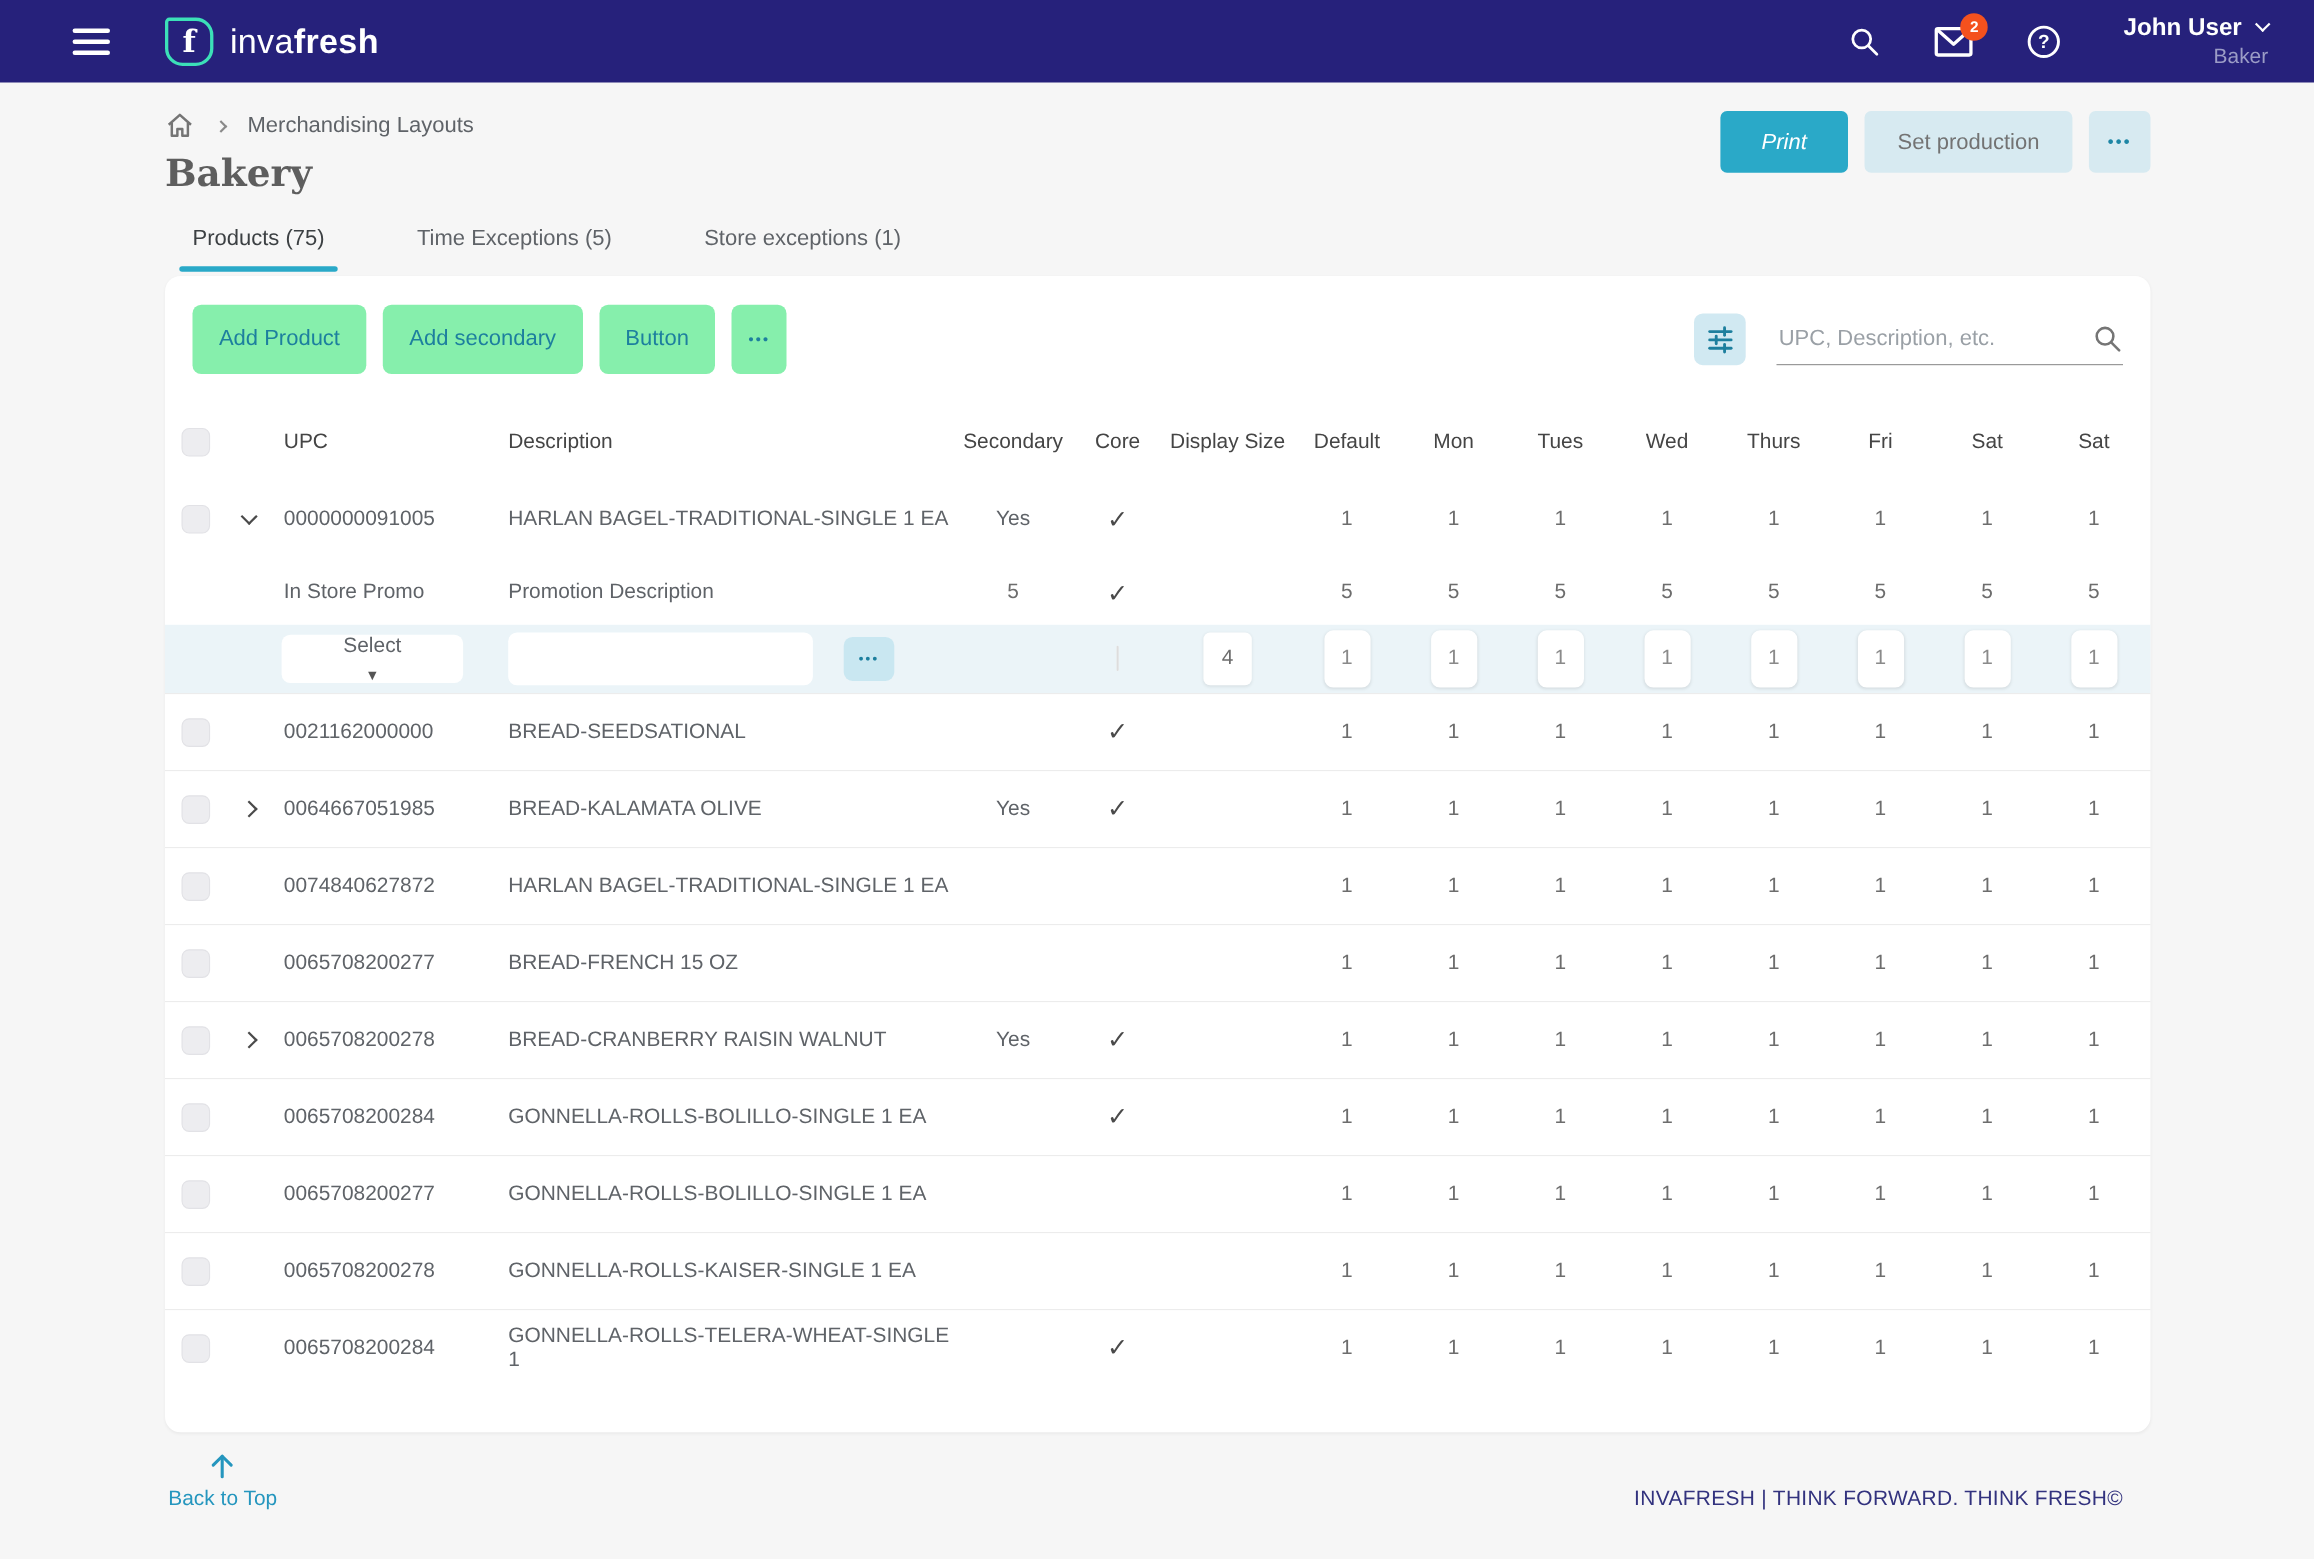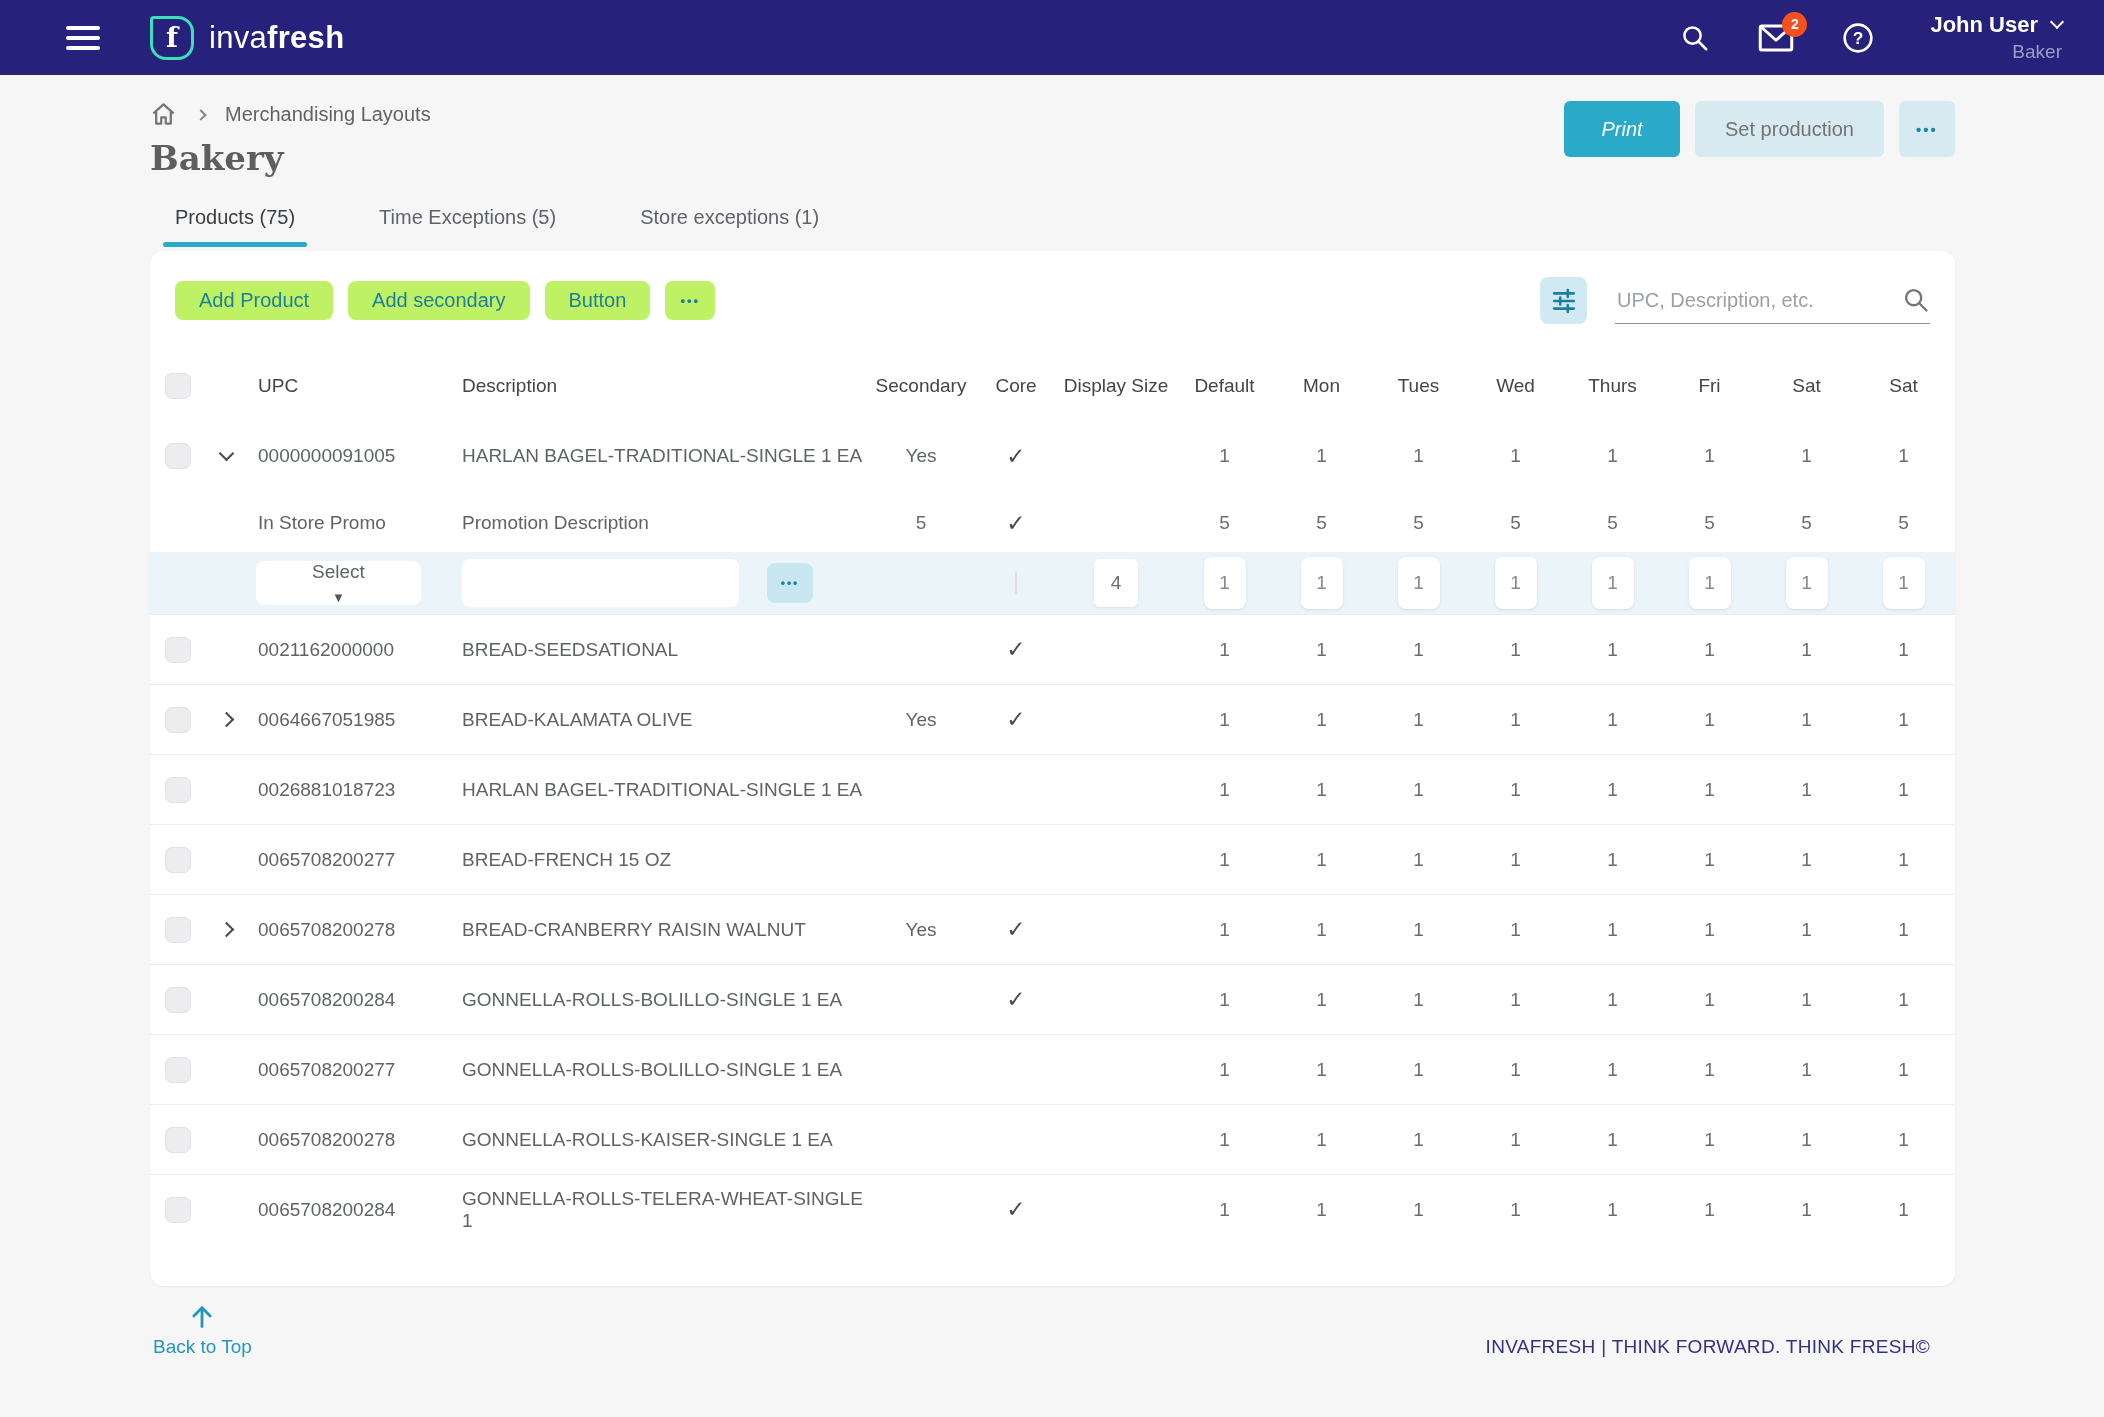--- a/index.html
+++ b/index.html
@@ -63,21 +63,21 @@
   .tabs { margin:28px 0 0 163px; display:flex; gap:60px; }
   .tab { font-size:20px; color:#5f6368; padding:0 12px 18px 12px; position:relative; cursor:pointer; }
   .tab.active { color:#3c4043; }
   .tab.active::after { content:""; position:absolute; left:0; right:0; bottom:0; height:5px; background:#2AA9C8; border-radius:3px; }
 
   
   .card { width:1805px; margin:4px 0 0 150px; background:#fff; border-radius:14px;
           padding:26px 0 42px 0; box-shadow:0 1px 3px rgba(0,0,0,.05); }
   .toolbar { display:flex; justify-content:space-between; align-items:center; padding:0 25px; }
   .toolbar-left { display:flex; gap:15px; }
-  .tbtn { background:#bef264; color:#1D7F9E; border:none; border-radius:8px; height:39px;
+  .tbtn { background:#86efac; color:#1D7F9E; border:none; border-radius:8px; height:63px;
           font-size:20px; font-family:inherit; padding:0 24px; cursor:pointer; }
   .tbtn-more { width:50px; padding:0; font-size:13px; letter-spacing:2px; font-weight:700; }
   .toolbar-right { display:flex; align-items:center; }
   .filter-btn { width:47px; height:47px; background:#D1E9F2; border:none; border-radius:8px;
                 display:flex; align-items:center; justify-content:center; cursor:pointer; margin-right:28px; }
   .search { width:315px; height:47px; border-bottom:1px solid #8f8f8f; display:flex; align-items:center; }
   .search input { flex:1; border:none; outline:none; background:transparent; font-size:20px; color:#444; font-family:inherit; min-width:0; }
   .search input::placeholder { color:#9aa0a6; }
 
   
@@ -372,21 +372,21 @@
         <span class="num">1</span>
       </div>
     <span></span>
   </div>
 
   <div class="tgrid trow">
     <span class="cell-check">
         <span class="cb"></span>
       </span>
     <span></span>
-    <span class="cell-upc">0026881018723</span>
+    <span class="cell-upc">0074840627872</span>
     <span class="cell-desc">HARLAN BAGEL-TRADITIONAL-SINGLE 1 EA</span>
     <span class="c-center"></span>
     <span class="c-center"></span>
     <span class="c-center"></span>
     <div class="days">
         <span class="num">1</span>
         <span class="num">1</span>
         <span class="num">1</span>
         <span class="num">1</span>
         <span class="num">1</span>

